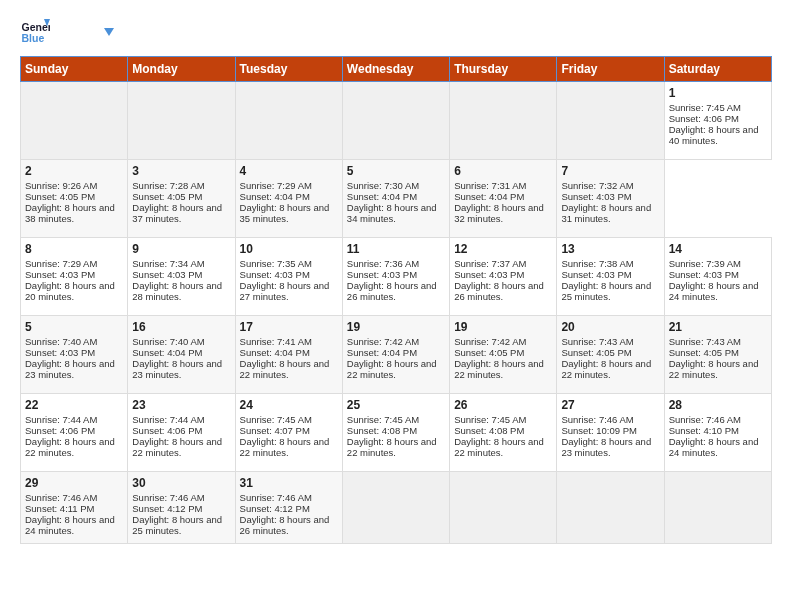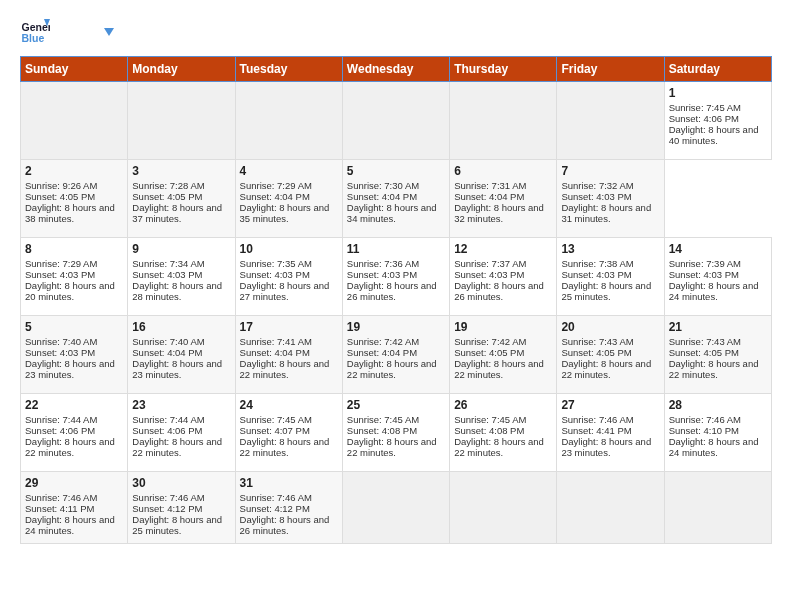--- a/index.html
+++ b/index.html
@@ -156,21 +156,21 @@
           <td><span class="day-num">19</span><span>Sunrise: 7:42 AM</span><br><span>Sunset: 4:05 PM</span><br><span>Daylight: 8 hours and 22 minutes.</span></td>
           <td><span class="day-num">20</span><span>Sunrise: 7:43 AM</span><br><span>Sunset: 4:05 PM</span><br><span>Daylight: 8 hours and 22 minutes.</span></td>
           <td><span class="day-num">21</span><span>Sunrise: 7:43 AM</span><br><span>Sunset: 4:05 PM</span><br><span>Daylight: 8 hours and 22 minutes.</span></td>
         </tr>
         <tr>
           <td><span class="day-num">22</span><span>Sunrise: 7:44 AM</span><br><span>Sunset: 4:06 PM</span><br><span>Daylight: 8 hours and 22 minutes.</span></td>
           <td><span class="day-num">23</span><span>Sunrise: 7:44 AM</span><br><span>Sunset: 4:06 PM</span><br><span>Daylight: 8 hours and 22 minutes.</span></td>
           <td><span class="day-num">24</span><span>Sunrise: 7:45 AM</span><br><span>Sunset: 4:07 PM</span><br><span>Daylight: 8 hours and 22 minutes.</span></td>
           <td><span class="day-num">25</span><span>Sunrise: 7:45 AM</span><br><span>Sunset: 4:08 PM</span><br><span>Daylight: 8 hours and 22 minutes.</span></td>
           <td><span class="day-num">26</span><span>Sunrise: 7:45 AM</span><br><span>Sunset: 4:08 PM</span><br><span>Daylight: 8 hours and 22 minutes.</span></td>
-          <td><span class="day-num">27</span><span>Sunrise: 7:46 AM</span><br><span>Sunset: 4:41 PM</span><br><span>Daylight: 8 hours and 23 minutes.</span></td>
+          <td><span class="day-num">27</span><span>Sunrise: 7:46 AM</span><br><span>Sunset: 10:09 PM</span><br><span>Daylight: 8 hours and 23 minutes.</span></td>
           <td><span class="day-num">28</span><span>Sunrise: 7:46 AM</span><br><span>Sunset: 4:10 PM</span><br><span>Daylight: 8 hours and 24 minutes.</span></td>
         </tr>
         <tr>
           <td><span class="day-num">29</span><span>Sunrise: 7:46 AM</span><br><span>Sunset: 4:11 PM</span><br><span>Daylight: 8 hours and 24 minutes.</span></td>
           <td><span class="day-num">30</span><span>Sunrise: 7:46 AM</span><br><span>Sunset: 4:12 PM</span><br><span>Daylight: 8 hours and 25 minutes.</span></td>
           <td><span class="day-num">31</span><span>Sunrise: 7:46 AM</span><br><span>Sunset: 4:12 PM</span><br><span>Daylight: 8 hours and 26 minutes.</span></td>
           <td class="empty-cell"></td>
           <td class="empty-cell"></td>
           <td class="empty-cell"></td>
           <td class="empty-cell"></td>

